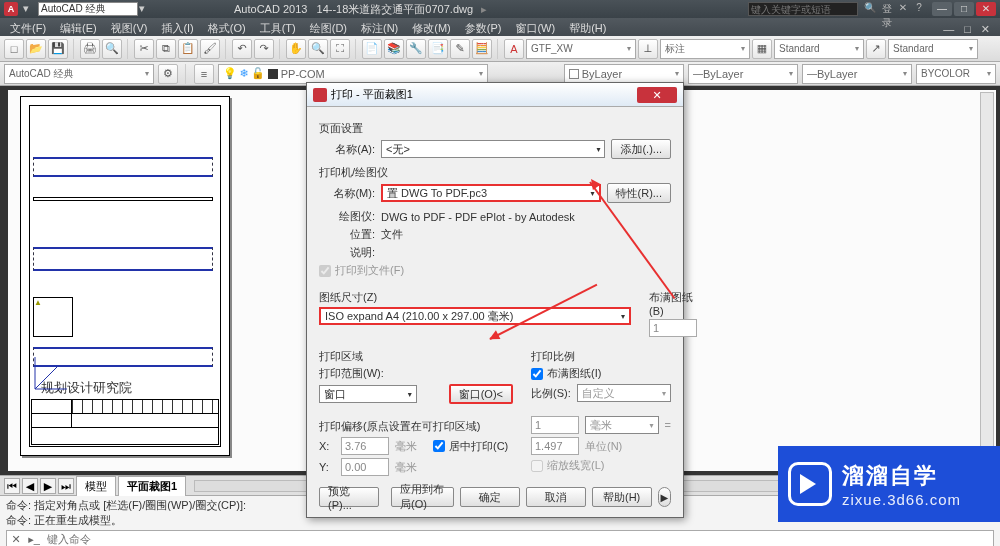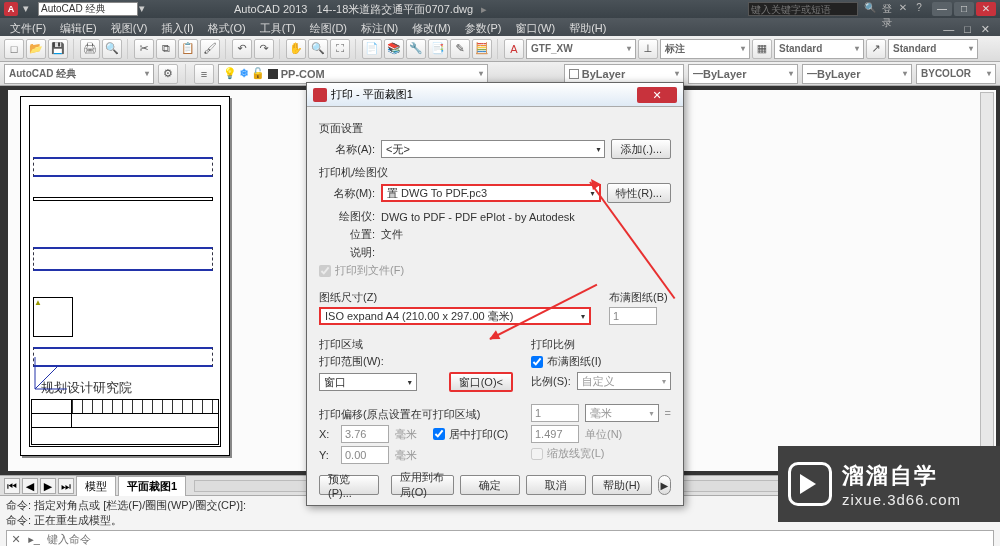--- a/index.html
+++ b/index.html
@@ -19,21 +19,21 @@
 .win-controls .close { background:#c8323c; }
 
 
 .menubar { height: 18px; background: linear-gradient(#52595f,#42494f); display: flex; align-items: flex-end; padding: 0 6px; color: #ddd; gap: 6px; font-size: 11px; }
 .menubar span { padding: 0 4px; }
 
 
 .toolbar { height: 26px; background: linear-gradient(#f0f0f0,#dcdcdc); border-bottom: 1px solid #aaa; display: flex; align-items: center; padding: 0 4px; gap: 2px; }
 .tbtn { width: 20px; height: 20px; border: 1px solid #bbb; background: linear-gradient(#fff,#e8e8e8); border-radius: 2px; display:flex;align-items:center;justify-content:center; font-size:11px; color:#555;}
 .tsep { width: 2px; height: 20px; border-left: 1px solid #ccc; margin: 0 3px; }
-.tcombo { height: 20px; border: 1px solid #aaa; background: #fff; font-size: 10px; padding: 0 4px; color:#666; display:flex;align-items:center;font-weight:bold; }
+.tcombo { height: 20px; border: 1px solid #aaa; background: #fff; font-size: 10px; padding: 0 4px; color:#666; display:flex;align-items:center; }
 .tcombo::after { content:"▾"; margin-left:auto; font-size:8px; color:#888;}
 
 .toolbar2 { height: 24px; background: linear-gradient(#f0f0f0,#dcdcdc); border-bottom: 1px solid #aaa; display:flex; align-items:center; padding:0 4px; gap:4px;}
 
 
 .main { display:flex; height: 389px; background: #333; }
 .drawing { flex:1; background: #fbfbfb; margin:4px; position:relative; overflow:hidden; }
 .paper { position:absolute; left:12px; top:6px; width:210px; height:360px; background:#fff; border:1px solid #000; box-shadow:2px 2px 0 #888; }
 .paper .inner { position:absolute; left:8px; top:8px; right:8px; bottom:8px; border:1px solid #000;}
 .dwg-el { position:absolute; border:1px dashed #334; font-size:8px; color:#223;}
@@ -69,21 +69,21 @@
 .numbox { width:48px; height:18px; border:1px solid #aaa; background:#fff; padding:0 3px; color:#888;}
 .dlg-buttons { display:flex; gap:6px; justify-content:center; margin-top:8px; align-items:center;}
 .dlg-buttons .fbtn { min-width:60px; justify-content:center;}
 .round { width:20px;height:20px;border:1px solid #888;border-radius:10px;background:linear-gradient(#fff,#ddd); display:flex;align-items:center;justify-content:center;font-size:10px;}
 
 
 .arrow-line { position:absolute; background:#e83030; height:2px; transform-origin:left center; z-index:20;}
 .arrow-head { position:absolute; width:0;height:0; border:5px solid transparent; border-left:10px solid #e83030; z-index:21;}
 
 
-.watermark { position:absolute; right:0; bottom:24px; width:222px; height:76px; background:#404040; display:flex; align-items:center; padding:0 10px; color:#fff; z-index:50;}
+.watermark { position:absolute; right:0; bottom:24px; width:222px; height:76px; background:#1d4ed8; display:flex; align-items:center; padding:0 10px; color:#fff; z-index:50;}
 .watermark .play { width:44px;height:44px; border:3px solid #fff; border-radius:10px; display:flex;align-items:center;justify-content:center; margin-right:10px;}
 .watermark .play::before { content:""; border:10px solid transparent; border-left:16px solid #fff; margin-left:6px;}
 .watermark .txt { font-size:22px; font-weight:bold; letter-spacing:2px;}
 .watermark .sub { font-size:15px; letter-spacing:1px; opacity:0.9;}
 </style>
 </head>
 <body>
 
 <div class="titlebar">
   <span class="logo">A</span>
@@ -261,21 +261,21 @@
         <label class="check" style="color:#999">
             <input type="checkbox" checked="" disabled="" style="">
             <span>打印到文件(F)</span>
           </label>
       </div>
     </div>
 
     <div class="two-col" style="margin-top:6px">
       <div class="col">
         <div class="section-title">图纸尺寸(Z)</div>
-        <div class="fcombo redbox" style="width:272px">ISO expand A4 (210.00 x 297.00 毫米)</div>
+        <div class="fcombo redbox" style="width:312px">ISO expand A4 (210.00 x 297.00 毫米)</div>
       </div>
       <div style="width:80px">
         <div class="section-title">布满图纸(B)</div>
         <input class="numbox" disabled="" value="1" style="">
       </div>
     </div>
 
     <div class="two-col" style="margin-top:6px">
       <div class="col">
         <div class="section-title">打印区域</div>

